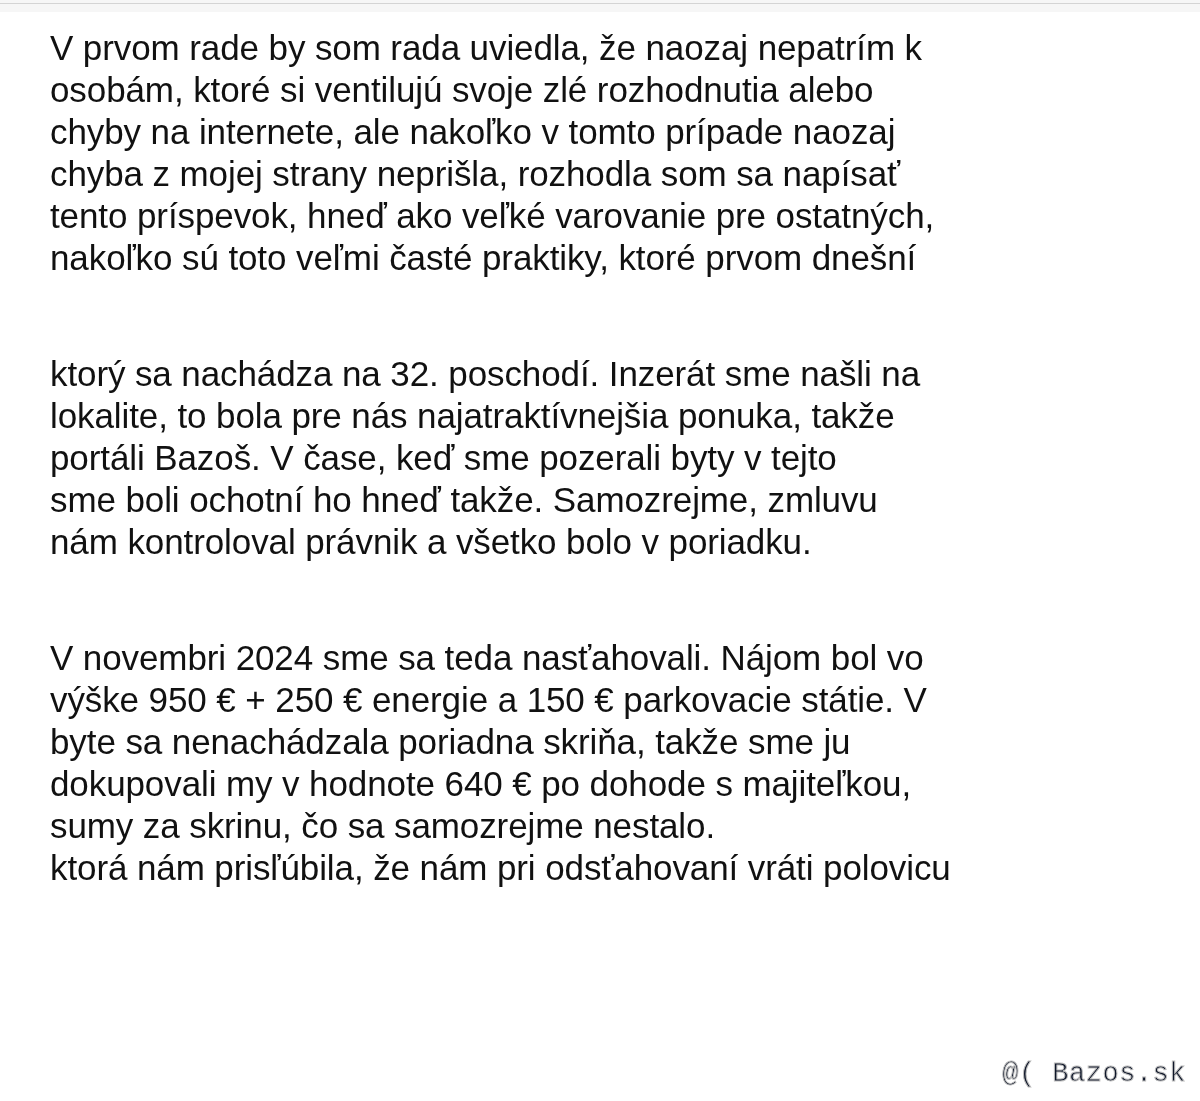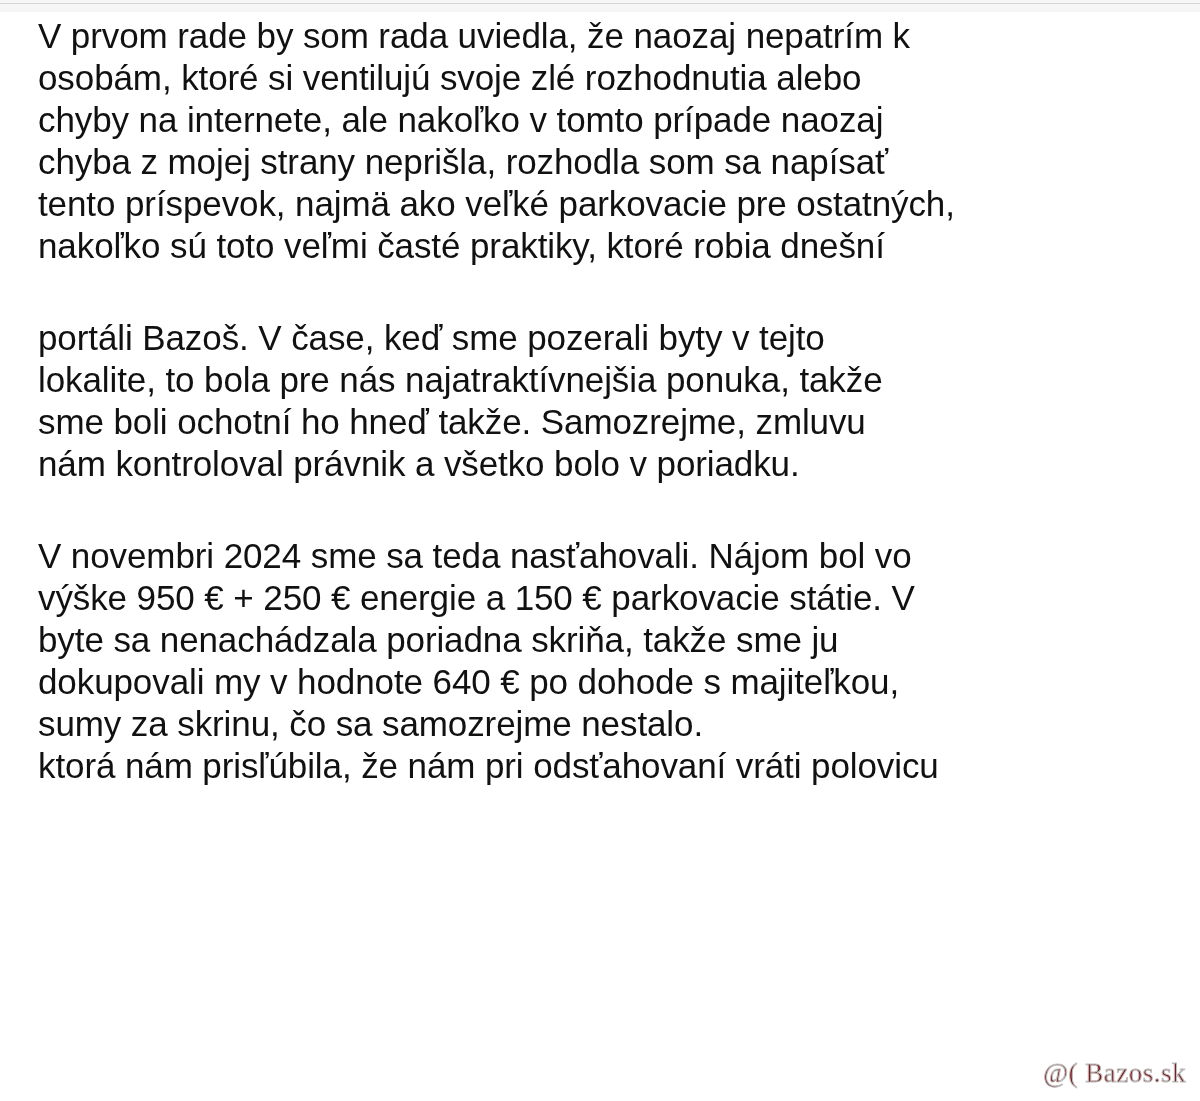--- a/index.html
+++ b/index.html
@@ -29,64 +29,65 @@
       height: 1px;
       background: #d4d4d4;
     }
     .content {
       position: absolute;
       left: 34px;
       top: 11px;
       width: 1160px;
     }
     .paragraph {
-      margin: 4px;
+      margin: 16px;
     }
     .line {
       display: block;
       font-size: 35px;
       line-height: 42px;
       height: 42px;
       white-space: nowrap;
       letter-spacing: -0.1px;
     }
     .gap {
       height: 42px;
     }
     .watermark {
       position: absolute;
       right: 14px;
       bottom: 12px;
-      font-family: Liberation Serif, serif;
+      font-family: Liberation Mono, monospace;
       font-size: 27px;
-      color: #7f1d1d;
+      color: #0f172a;
       -webkit-text-stroke: 1px #bdbdbd;
       letter-spacing: 0.5px;
       white-space: nowrap;
     }
   </style>
 </head>
 <body>
 
 <div class="top-strip"></div>
 <div class="top-line"></div>
 
 <div class="content">
   <div class="paragraph">
     <span class="line">V prvom rade by som rada uviedla, že naozaj nepatrím k</span>
     <span class="line">osobám, ktoré si ventilujú svoje zlé rozhodnutia alebo</span>
     <span class="line">chyby na internete, ale nakoľko v tomto prípade naozaj</span>
     <span class="line">chyba z mojej strany neprišla, rozhodla som sa napísať</span>
-    <span class="line">tento príspevok, najmä ako veľké parkovacie pre ostatných,</span>
-    <span class="line">nakoľko sú toto veľmi časté praktiky, ktoré robia dnešní</span>
+    <span class="line">tento príspevok, hneď ako veľké varovanie pre ostatných,</span>
+    <span class="line">nakoľko sú toto veľmi časté praktiky, ktoré prvom dnešní</span>
   </div>
   <div class="gap"></div>
   <div class="paragraph">
+    <span class="line">ktorý sa nachádza na 32. poschodí. Inzerát sme našli na</span>
+    <span class="line">lokalite, to bola pre nás najatraktívnejšia ponuka, takže</span>
     <span class="line">portáli Bazoš. V čase, keď sme pozerali byty v tejto</span>
-    <span class="line">lokalite, to bola pre nás najatraktívnejšia ponuka, takže</span>
     <span class="line">sme boli ochotní ho hneď takže. Samozrejme, zmluvu</span>
     <span class="line">nám kontroloval právnik a všetko bolo v poriadku.</span>
   </div>
   <div class="gap"></div>
   <div class="paragraph">
     <span class="line">V novembri 2024 sme sa teda nasťahovali. Nájom bol vo</span>
     <span class="line">výške 950 € + 250 € energie a 150 € parkovacie státie. V</span>
     <span class="line">byte sa nenachádzala poriadna skriňa, takže sme ju</span>
     <span class="line">dokupovali my v hodnote 640 € po dohode s majiteľkou,</span>
     <span class="line">sumy za skrinu, čo sa samozrejme nestalo.</span>

